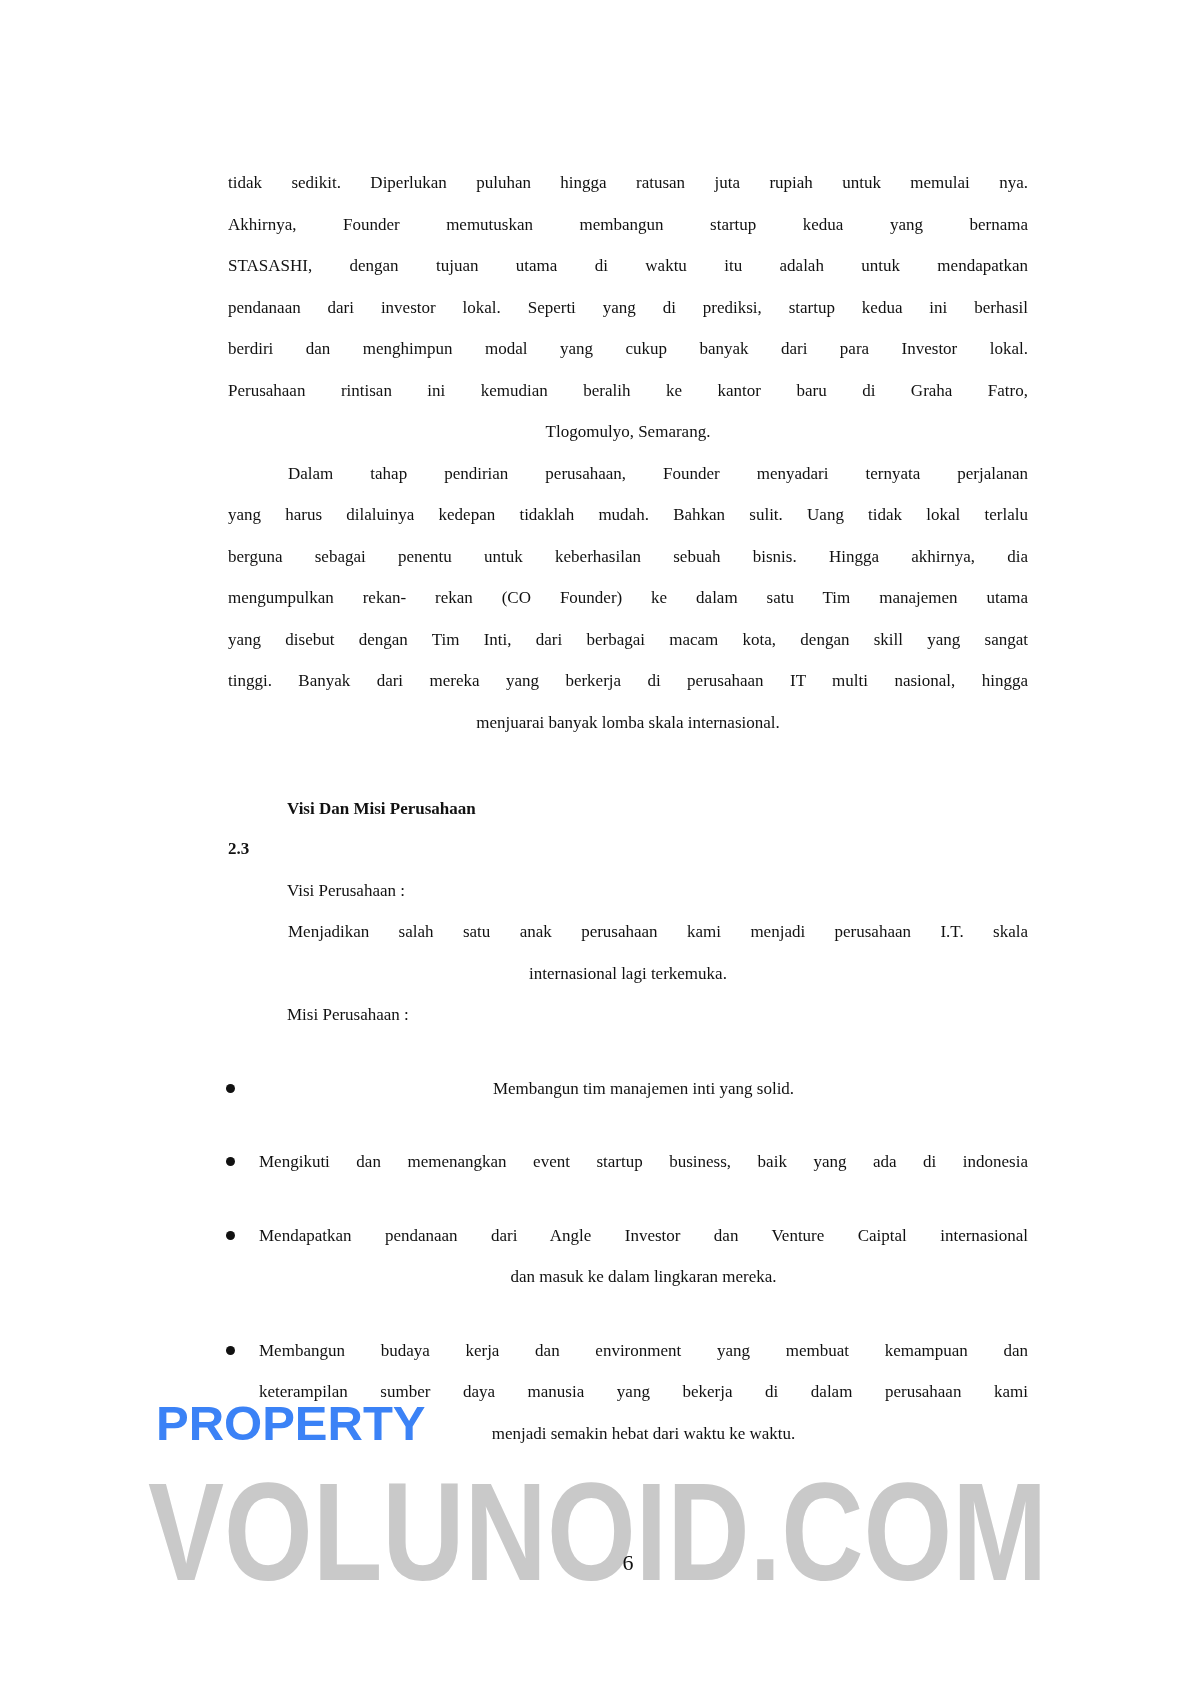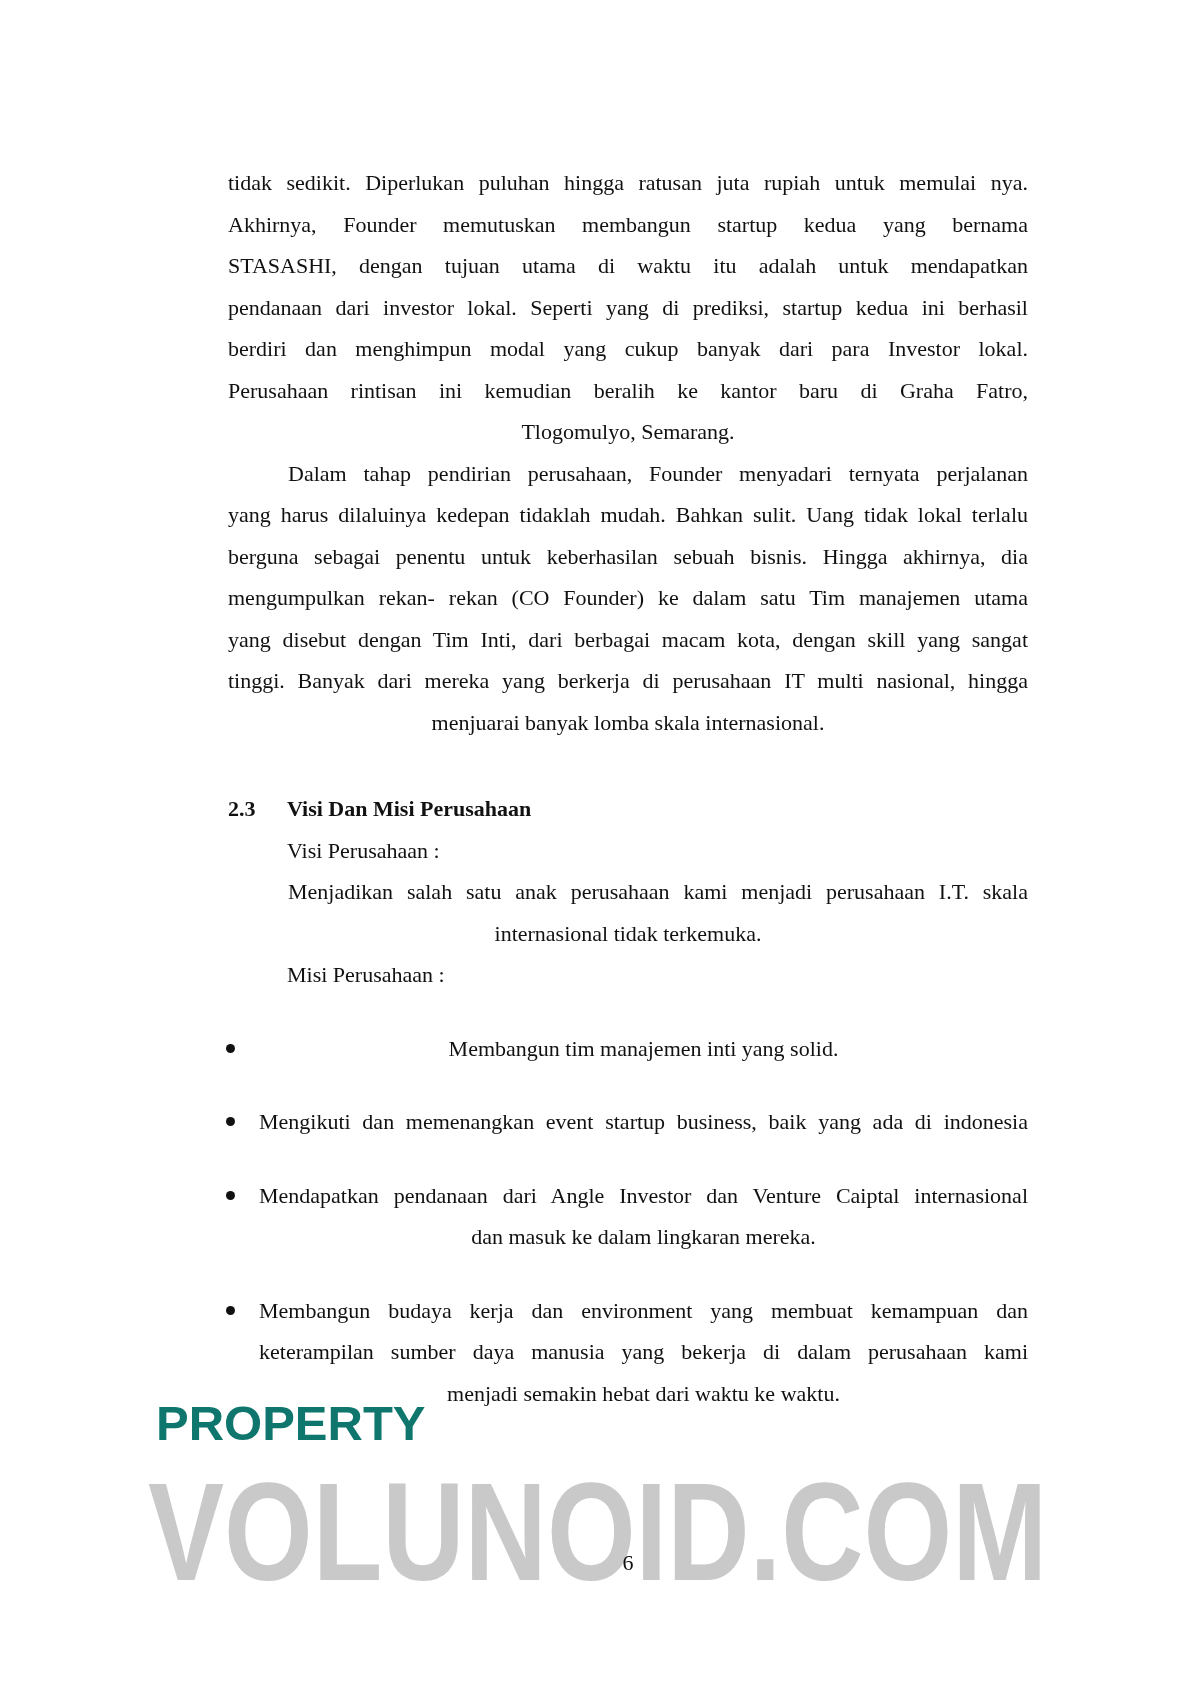--- a/index.html
+++ b/index.html
@@ -12,40 +12,40 @@
     color:#111111;
   }
   
   .wm{position:absolute;z-index:0;font-family:"Liberation Sans","DejaVu Sans",sans-serif;font-weight:700;line-height:1;white-space:nowrap;}
   .wm-top{left:156px;top:1399px;font-size:49px;}
   .wm-bottom{left:148px;top:1462px;font-size:139px;transform:scale(0.82,1);transform-origin:left top;}
   
   .content{
     position:absolute;z-index:1;
     left:228px;top:162px;width:800px;
-    font-size:22px;line-height:41.5px;
+    font-size:17px;line-height:41.5px;
   }
   .ln{min-height:41.5px;}
   .j{text-align:justify;text-align-last:justify;}
   .l{text-align:center;}
   .ind{text-indent:60px;}
   .heading{display:flex;font-weight:700;margin-top:45px;}
-  .heading .num{width:59px;flex:0 0 59px;}
+  .heading .num{width:59px;flex:0 0 59px;margin-top:40px;}
   .subheading{font-weight:400;margin-left:59px;}
   ul.bullets{list-style:none;margin:0;padding:0 0 0 31px;}
   ul.bullets li{position:relative;margin-top:32px;}
   .dot{position:absolute;left:-33px;top:16px;width:9px;height:9px;border-radius:50%;background:#111;}
   .footer{position:absolute;z-index:1;left:228px;top:1542px;width:800px;text-align:center;font-size:22px;line-height:41.5px;}
 </style>
 </head>
 <body>
 
 <div class="page">
 
-  <div class="wm wm-top" style="color: #0f766e;">PROPERTY</div>
+  <div class="wm wm-top" style="color: #3b82f6;">PROPERTY</div>
   <div class="wm wm-bottom" style="color: rgb(201, 201, 201);">VOLUNOID.COM</div>
 
   <div class="content">
 
     <div>
       <div class="ln j">tidak sedikit. Diperlukan puluhan hingga ratusan juta rupiah untuk memulai nya.</div>
       <div class="ln j">Akhirnya, Founder memutuskan membangun startup kedua yang bernama</div>
       <div class="ln j">STASASHI, dengan tujuan utama di waktu itu adalah untuk mendapatkan</div>
       <div class="ln j">pendanaan dari investor lokal. Seperti yang di prediksi, startup kedua ini berhasil</div>
       <div class="ln j">berdiri dan menghimpun modal yang cukup banyak dari para Investor lokal.</div>
@@ -65,21 +65,21 @@
 
     <div class="heading ln">
       <span class="num">2.3</span>
       <span>Visi Dan Misi Perusahaan</span>
     </div>
 
     <div class="subheading ln">Visi Perusahaan :</div>
 
     <div>
       <div class="ln j ind">Menjadikan salah satu anak perusahaan kami menjadi perusahaan I.T. skala</div>
-      <div class="ln l">internasional tidak terkemuka.</div>
+      <div class="ln l">internasional lagi terkemuka.</div>
     </div>
 
     <div class="subheading ln">Misi Perusahaan :</div>
 
     <ul class="bullets">
       <li>
         <span class="dot"></span>
         <div class="ln l">Membangun tim manajemen inti yang solid.</div>
       </li>
       <li>

